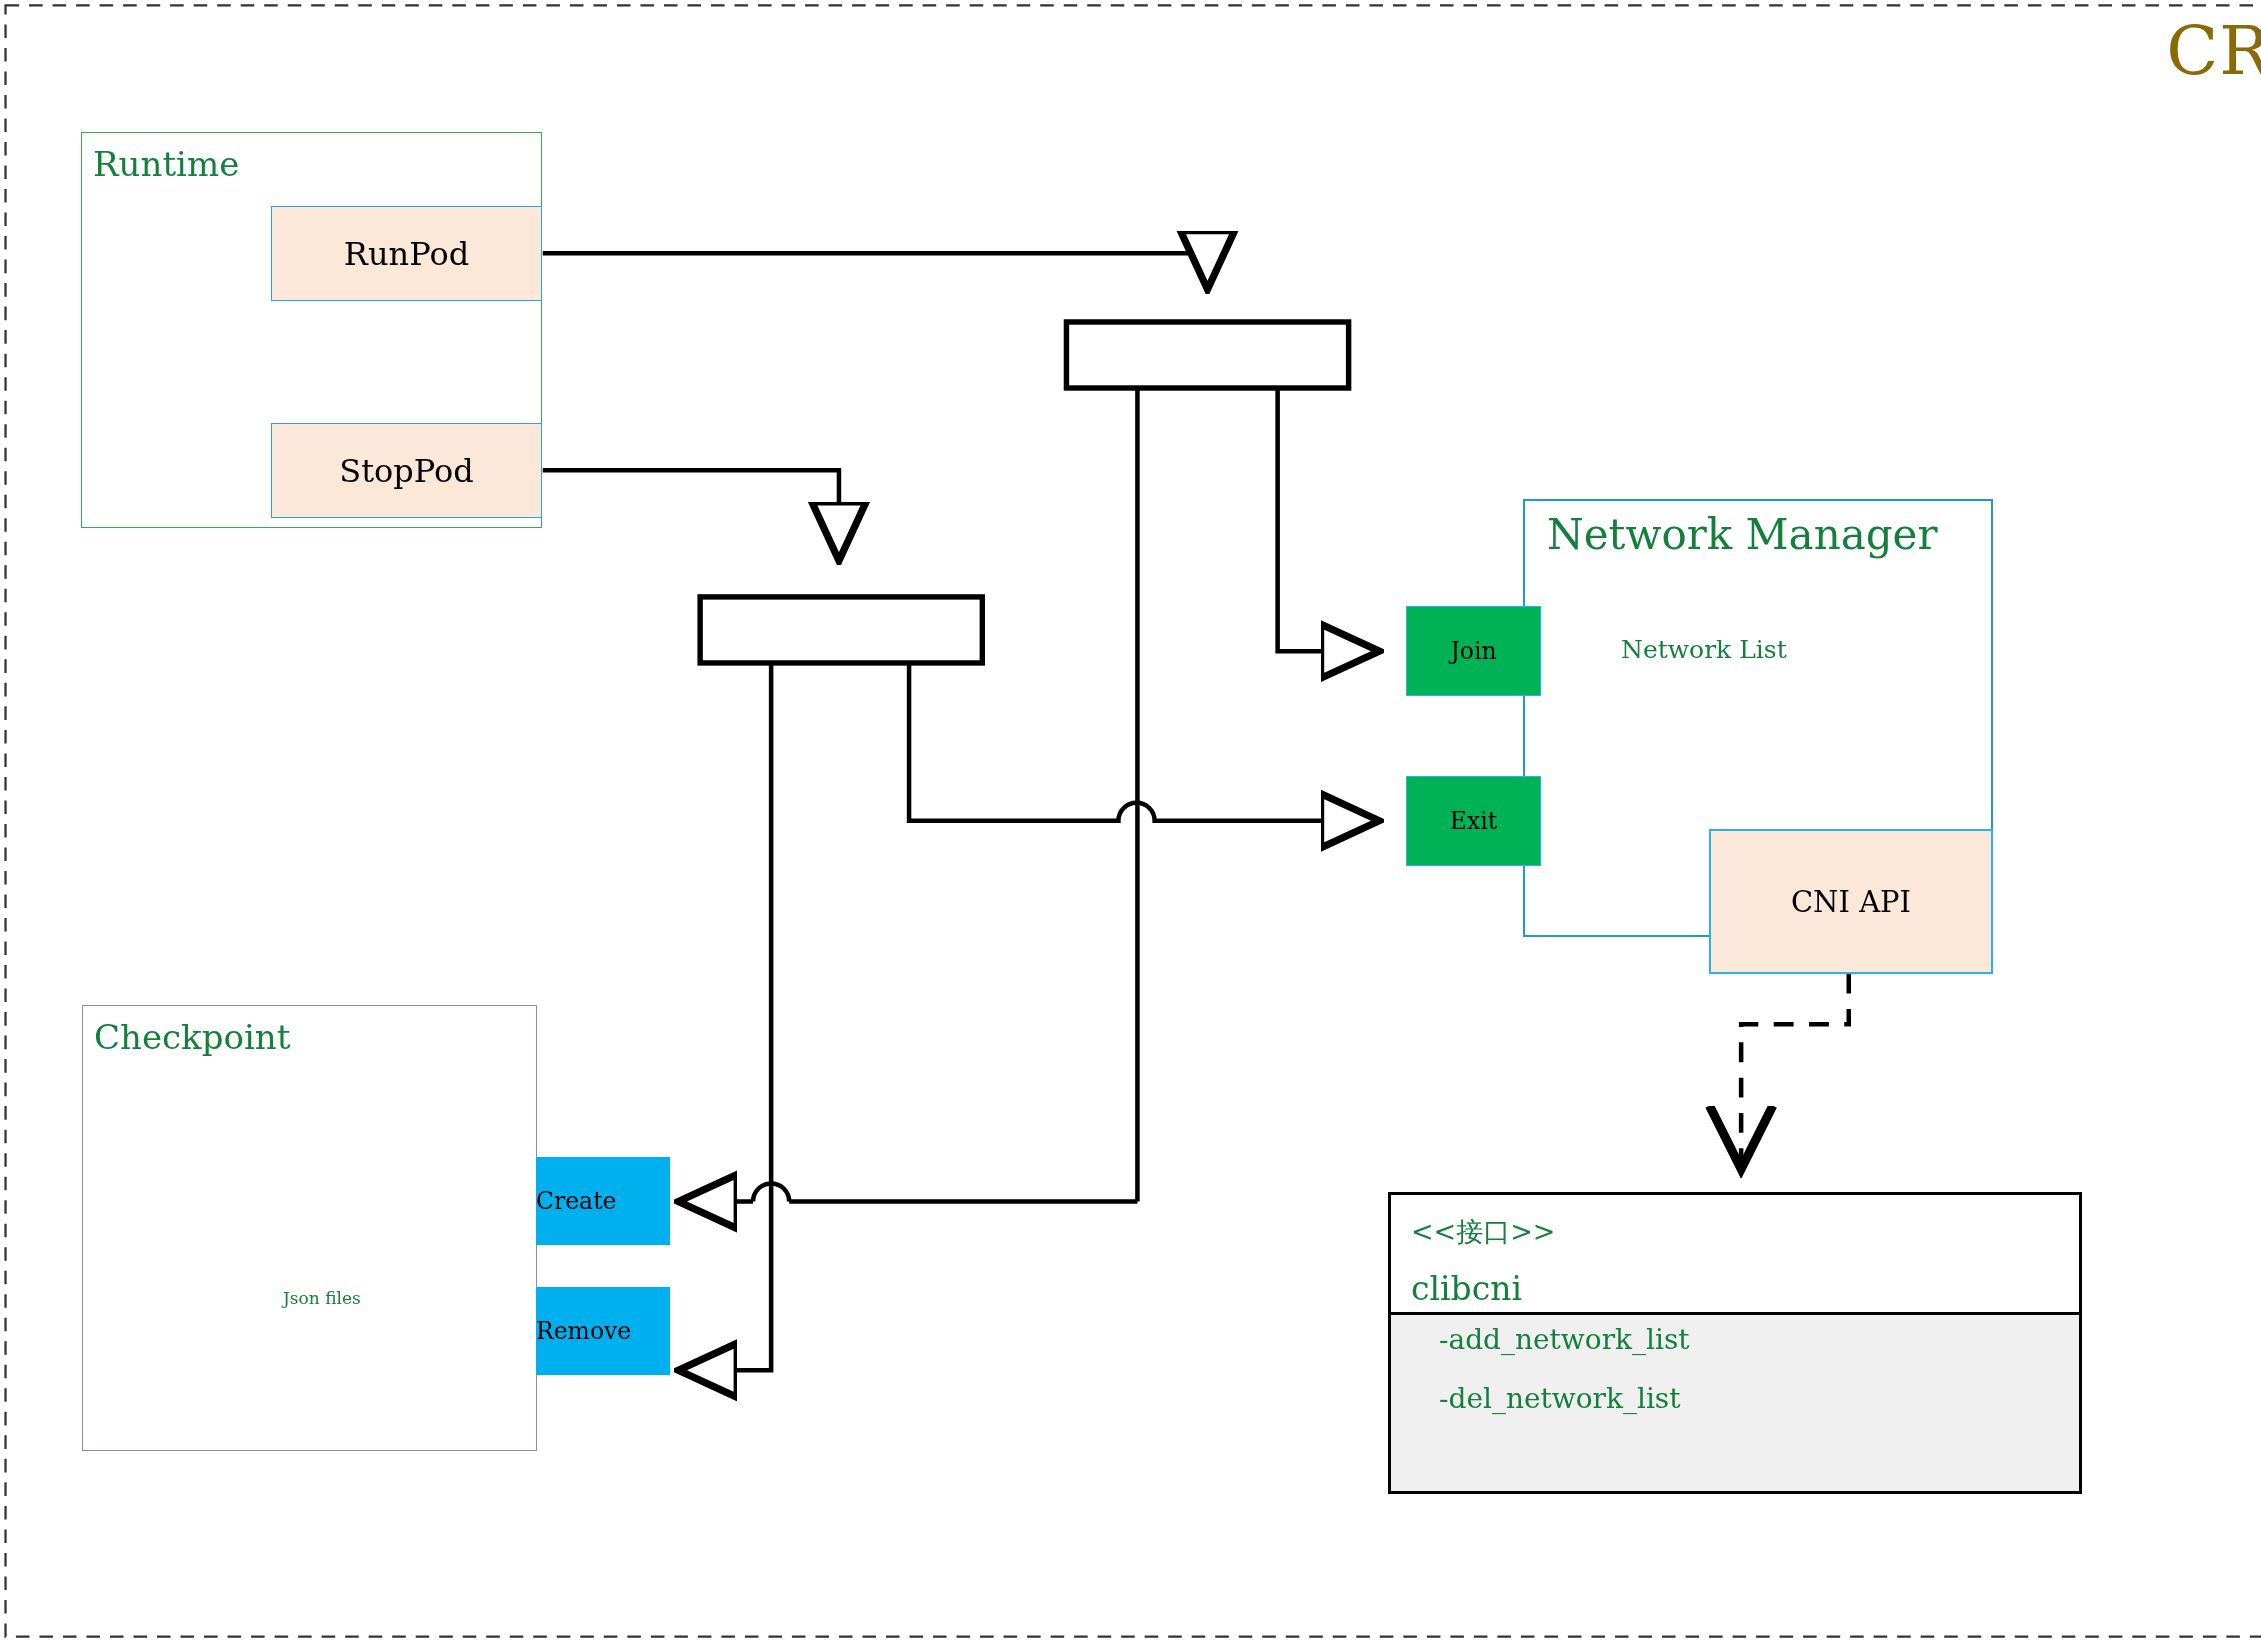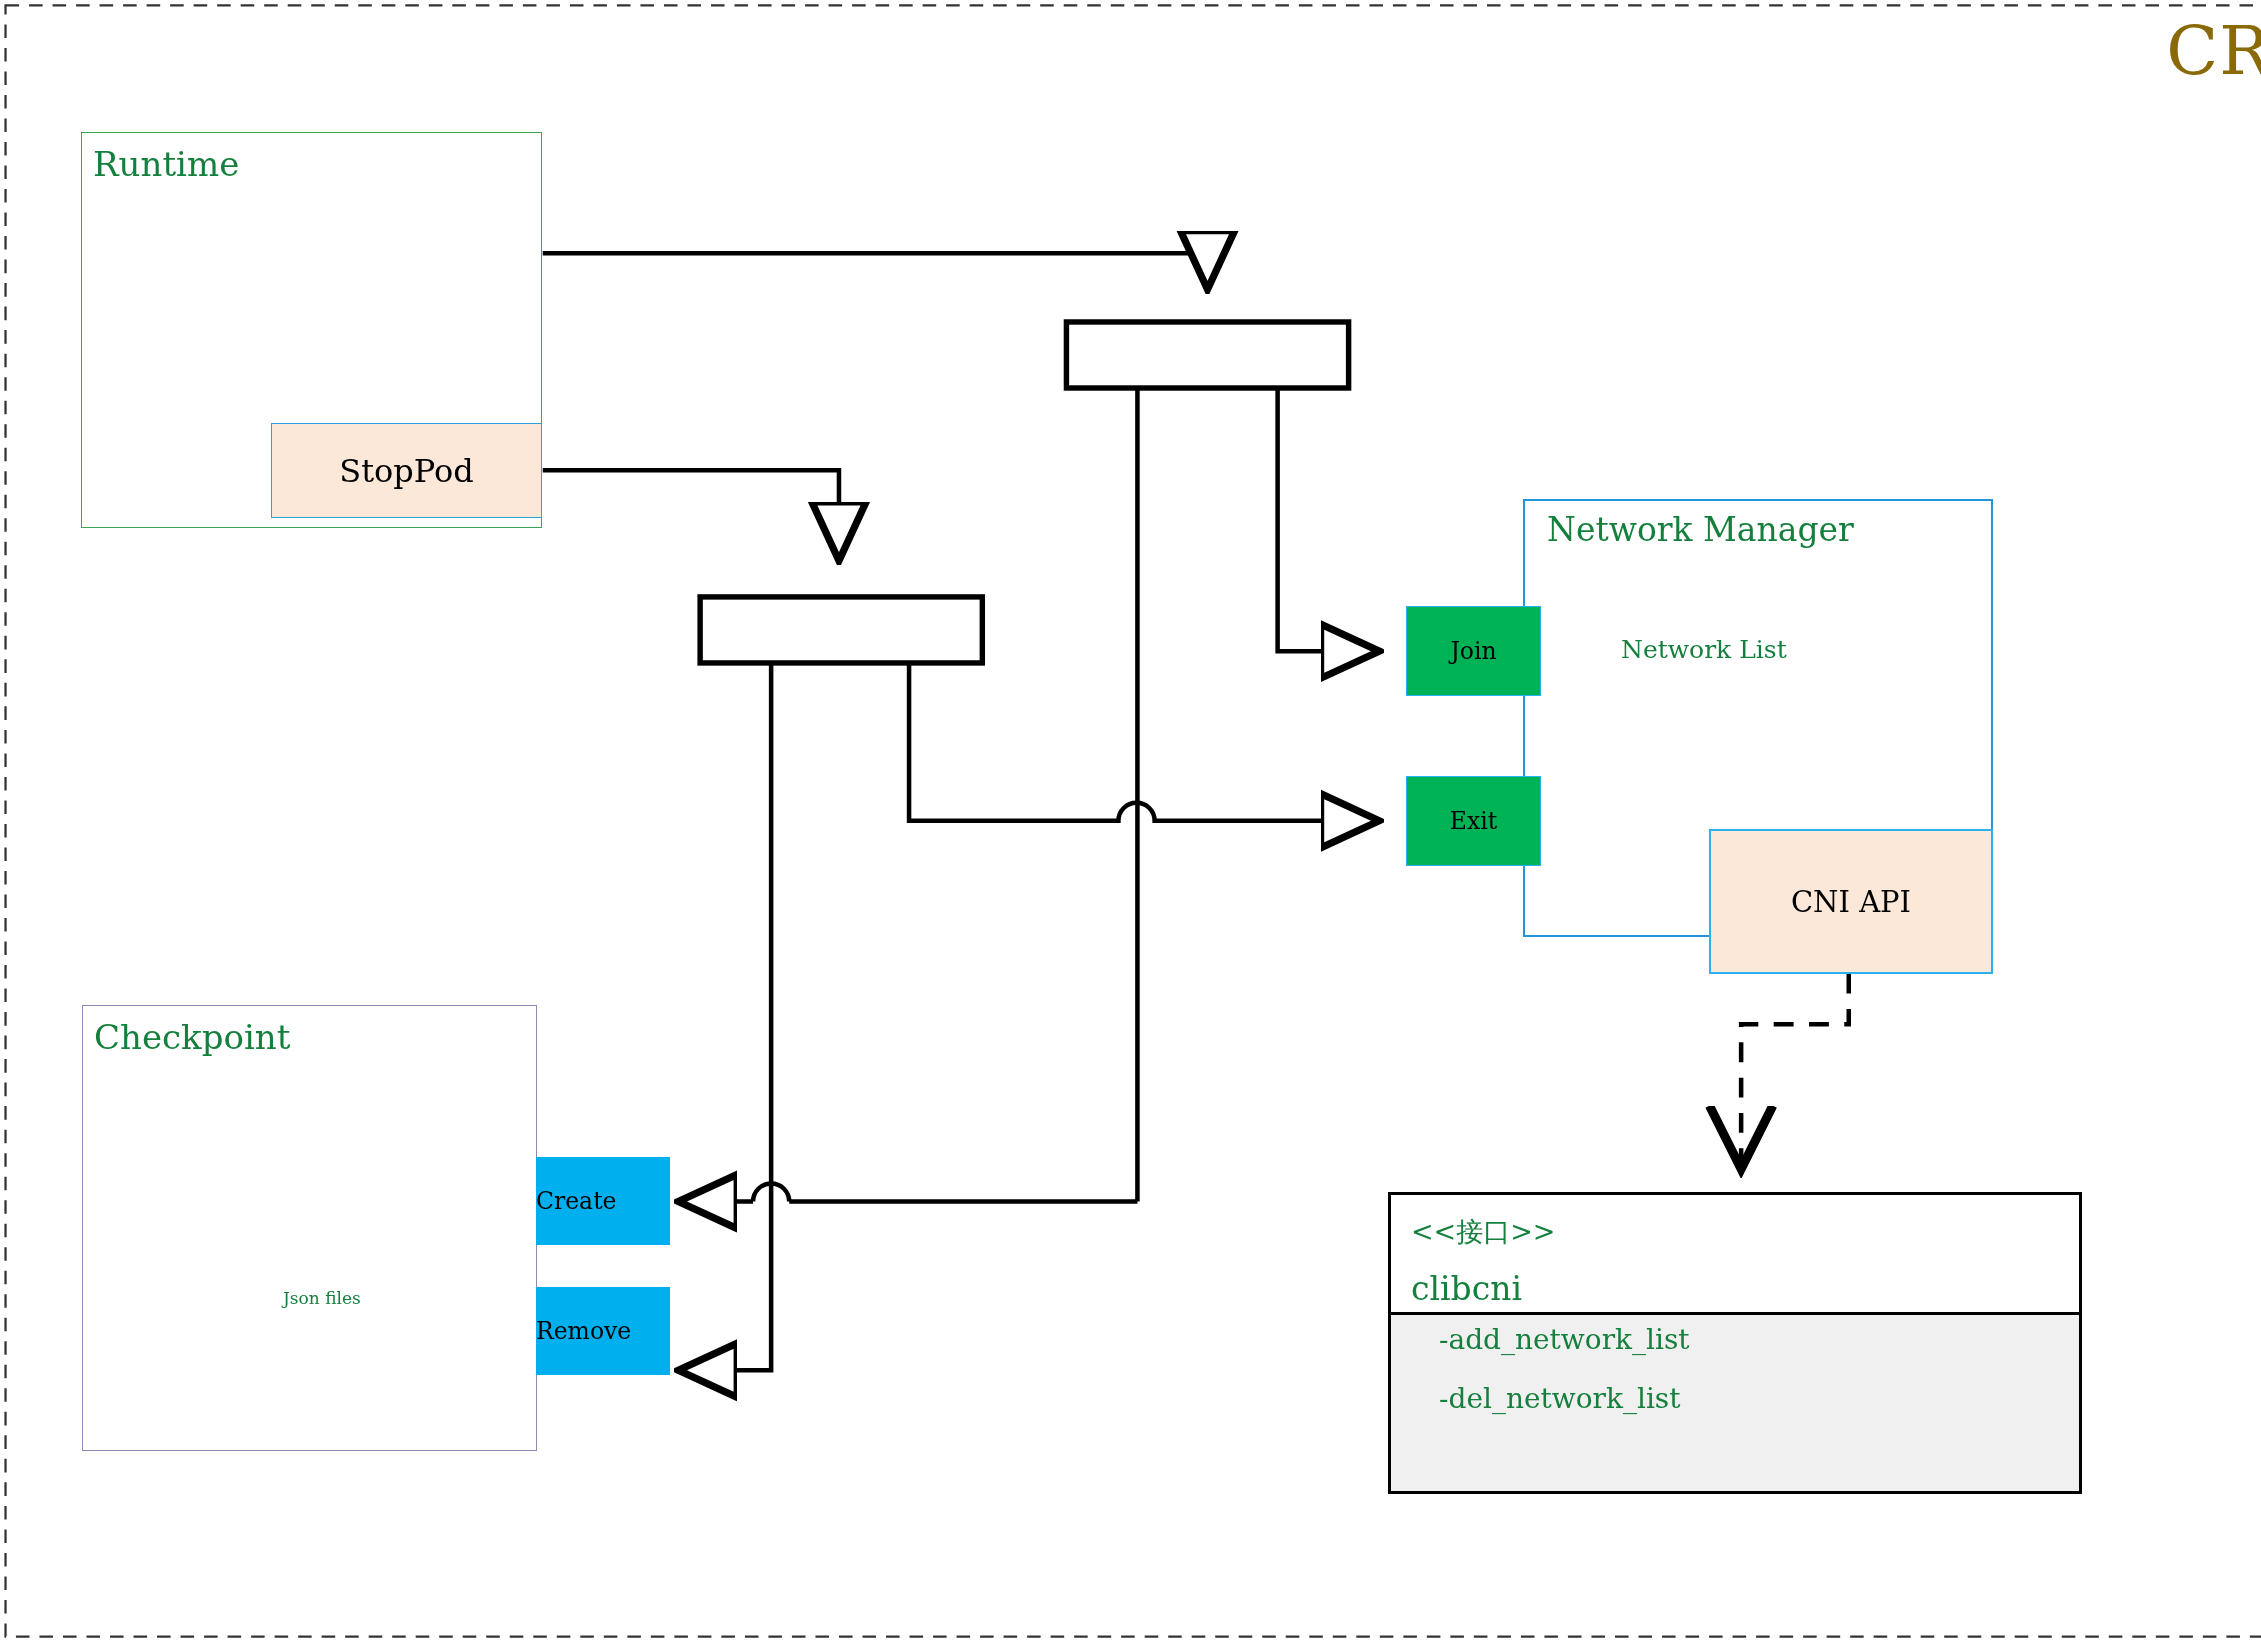--- a/index.html
+++ b/index.html
@@ -24,21 +24,21 @@
   .pod-box{border:1.8px solid #29a3dd;background:#fce8d9;display:flex;align-items:center;justify-content:center;}
   .runpod{left:271px;top:206px;width:271px;height:95px;}
   .stoppod{left:271px;top:423px;width:271px;height:95px;}
   .pod-box span{font-size:32px;}
 
   .checkpoint-box{left:82px;top:1005px;width:455px;height:446px;border:1.8px solid #9487b5;background:#ffffff;}
   .checkpoint-title{left:94px;top:1017px;font-size:34px;}
   .jsonfiles-lbl{left:283px;top:1277px;font-size:17px;margin-top:11px;}
 
   .netmgr-box{left:1523px;top:499px;width:470px;height:438px;border:2.3px solid #2196d8;background:#ffffff;}
-  .netmgr-title{left:1547px;top:510px;font-size:33px;}
+  .netmgr-title{left:1547px;top:510px;font-size:42px;}
   .netlist-lbl{left:1621px;top:635px;font-size:25px;}
 
   .cniapi-box{left:1709px;top:829px;width:284px;height:145px;border:2.3px solid #29b2ee;background:#fce8d9;display:flex;align-items:center;justify-content:center;}
   .cniapi-box span{font-size:29px;}
 
   .greenbox{background:#00b256;border:1.8px solid #29b2ee;display:flex;align-items:center;justify-content:center;}
   .greenbox span{font-size:23.5px;color:#000;}
   .join{left:1406px;top:606px;width:135px;height:90px;}
   .exit{left:1406px;top:776px;width:135px;height:90px;}
 
@@ -120,20 +120,23 @@
     </g>
 
     <line x1="3090" y1="3022" x2="4585" y2="3022" stroke="#000" stroke-width="9" stroke-dasharray="16 16"></line>
   </svg>
 
   <div class="title-cri">CRI</div>
 
   <div class="box runtime-box"></div>
   <div class="lbl runtime-title">Runtime</div>
 
+  <div class="box pod-box runpod">
+    <span>RunPod</span>
+  </div>
   <div class="box pod-box stoppod">
     <span>StopPod</span>
   </div>
 
   <div class="box checkpoint-box"></div>
   <div class="lbl checkpoint-title">Checkpoint</div>
   <div class="lbl jsonfiles-lbl">Json files</div>
 
   <div class="box cyanbox createb">
     <span>Create</span>

